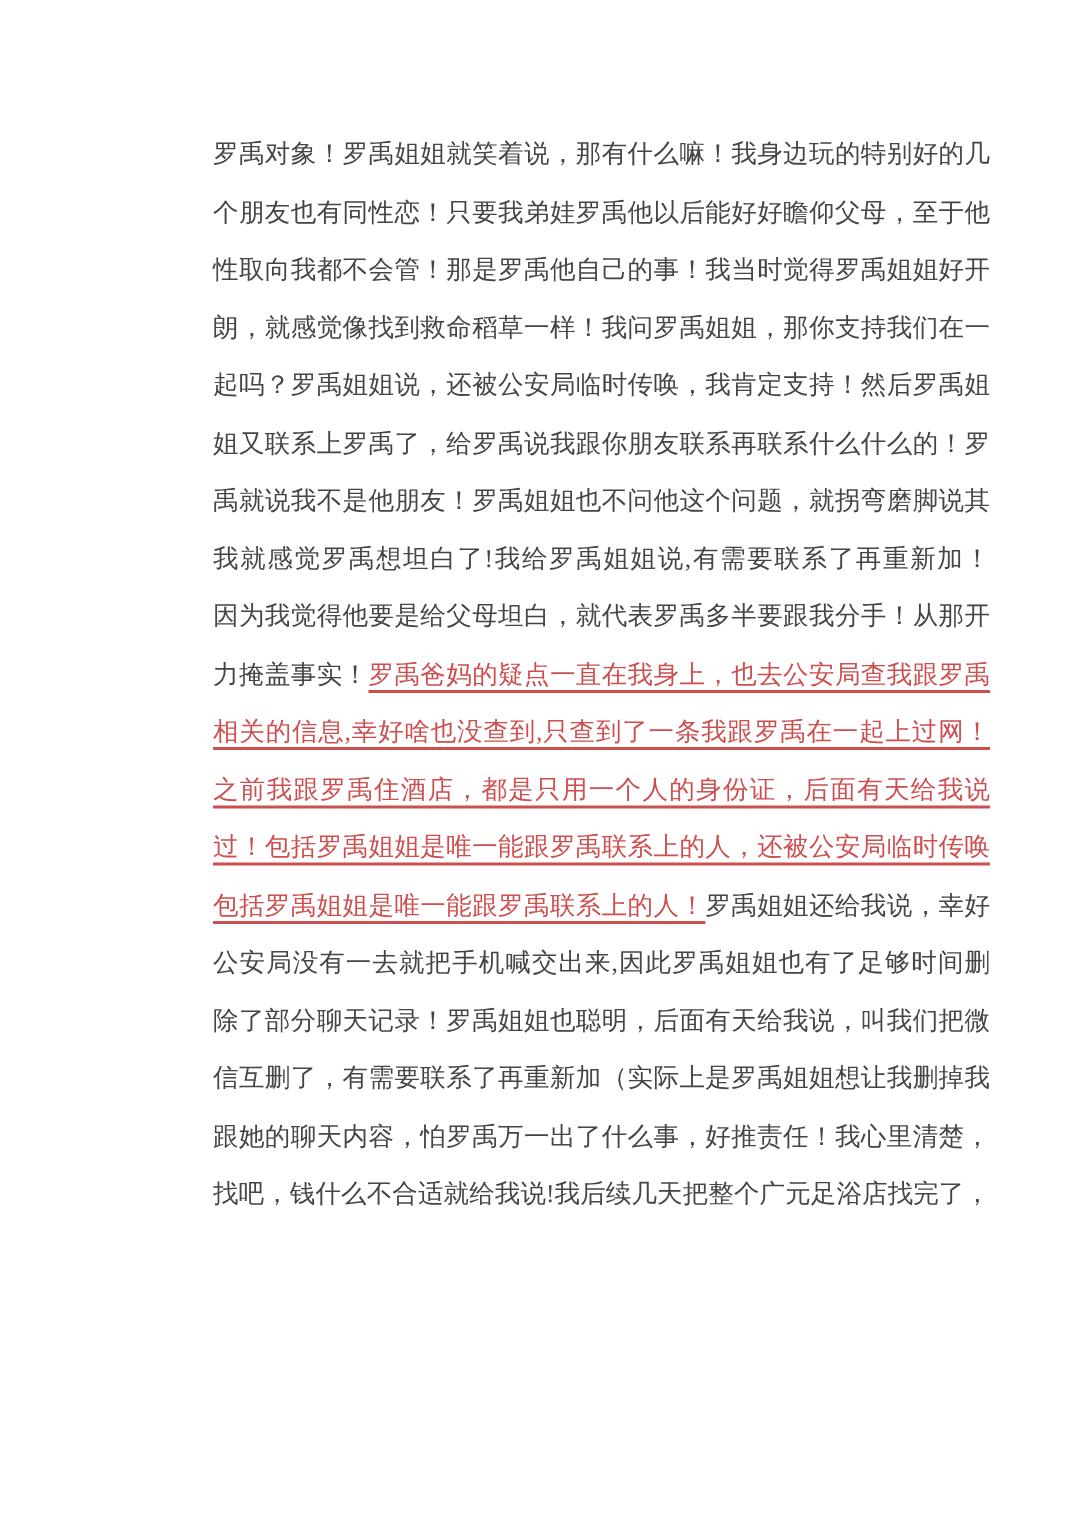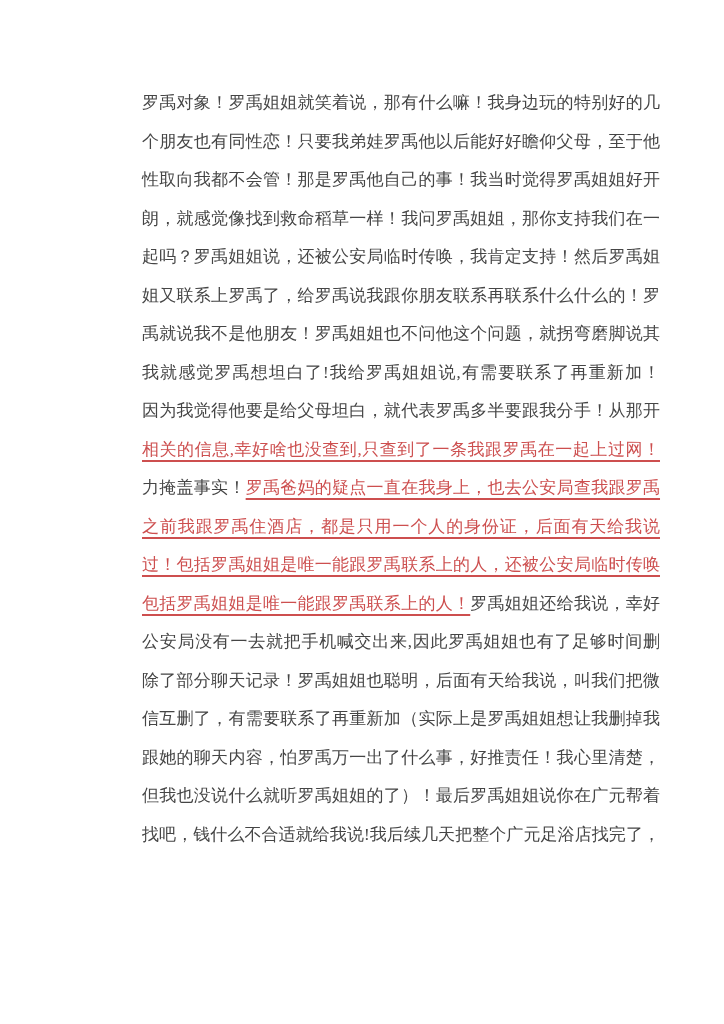--- a/index.html
+++ b/index.html
@@ -51,25 +51,24 @@
   <div class="doc">
       <div class="line"><span class="seg">罗禹对象！罗禹姐姐就笑着说，那有什么嘛！我身边玩的特别好的几</span></div>
       <div class="line"><span class="seg">个朋友也有同性恋！只要我弟娃罗禹他以后能好好瞻仰父母，至于他</span></div>
       <div class="line"><span class="seg">性取向我都不会管！那是罗禹他自己的事！我当时觉得罗禹姐姐好开</span></div>
       <div class="line"><span class="seg">朗，就感觉像找到救命稻草一样！我问罗禹姐姐，那你支持我们在一</span></div>
       <div class="line"><span class="seg">起吗？罗禹姐姐说，还被公安局临时传唤，我肯定支持！然后罗禹姐</span></div>
       <div class="line"><span class="seg">姐又联系上罗禹了，给罗禹说我跟你朋友联系再联系什么什么的！罗</span></div>
       <div class="line"><span class="seg">禹就说我不是他朋友！罗禹姐姐也不问他这个问题，就拐弯磨脚说其</span></div>
       <div class="line"><span class="seg">我就感觉罗禹想坦白了!我给罗禹姐姐说,有需要联系了再重新加！</span></div>
       <div class="line"><span class="seg">因为我觉得他要是给父母坦白，就代表罗禹多半要跟我分手！从那开</span></div>
+      <div class="line"><span class="seg">力掩盖事实！</span><span class="seg highlight">罗禹爸妈的疑点一直在我身上，也去公安局查我跟罗禹</span></div>
       <div class="line"><span class="seg highlight">相关的信息,幸好啥也没查到,只查到了一条我跟罗禹在一起上过网！</span></div>
-      <div class="line"><span class="seg">力掩盖事实！</span><span class="seg highlight">罗禹爸妈的疑点一直在我身上，也去公安局查我跟罗禹</span></div>
       <div class="line"><span class="seg highlight">之前我跟罗禹住酒店，都是只用一个人的身份证，后面有天给我说</span></div>
       <div class="line"><span class="seg highlight">过！包括罗禹姐姐是唯一能跟罗禹联系上的人，还被公安局临时传唤</span></div>
       <div class="line"><span class="seg highlight">包括罗禹姐姐是唯一能跟罗禹联系上的人！</span><span class="seg">罗禹姐姐还给我说，幸好</span></div>
       <div class="line"><span class="seg">公安局没有一去就把手机喊交出来,因此罗禹姐姐也有了足够时间删</span></div>
       <div class="line"><span class="seg">除了部分聊天记录！罗禹姐姐也聪明，后面有天给我说，叫我们把微</span></div>
       <div class="line"><span class="seg">信互删了，有需要联系了再重新加（实际上是罗禹姐姐想让我删掉我</span></div>
       <div class="line"><span class="seg">跟她的聊天内容，怕罗禹万一出了什么事，好推责任！我心里清楚，</span></div>
-      <div class="line"><span class="seg">但我也没说什么就听罗禹姐姐的了）！最后罗禹姐姐说你在广元帮着</span></div>
       <div class="line"><span class="seg">找吧，钱什么不合适就给我说!我后续几天把整个广元足浴店找完了，</span></div>
     </div>
 </div>
 
 </body></html>

